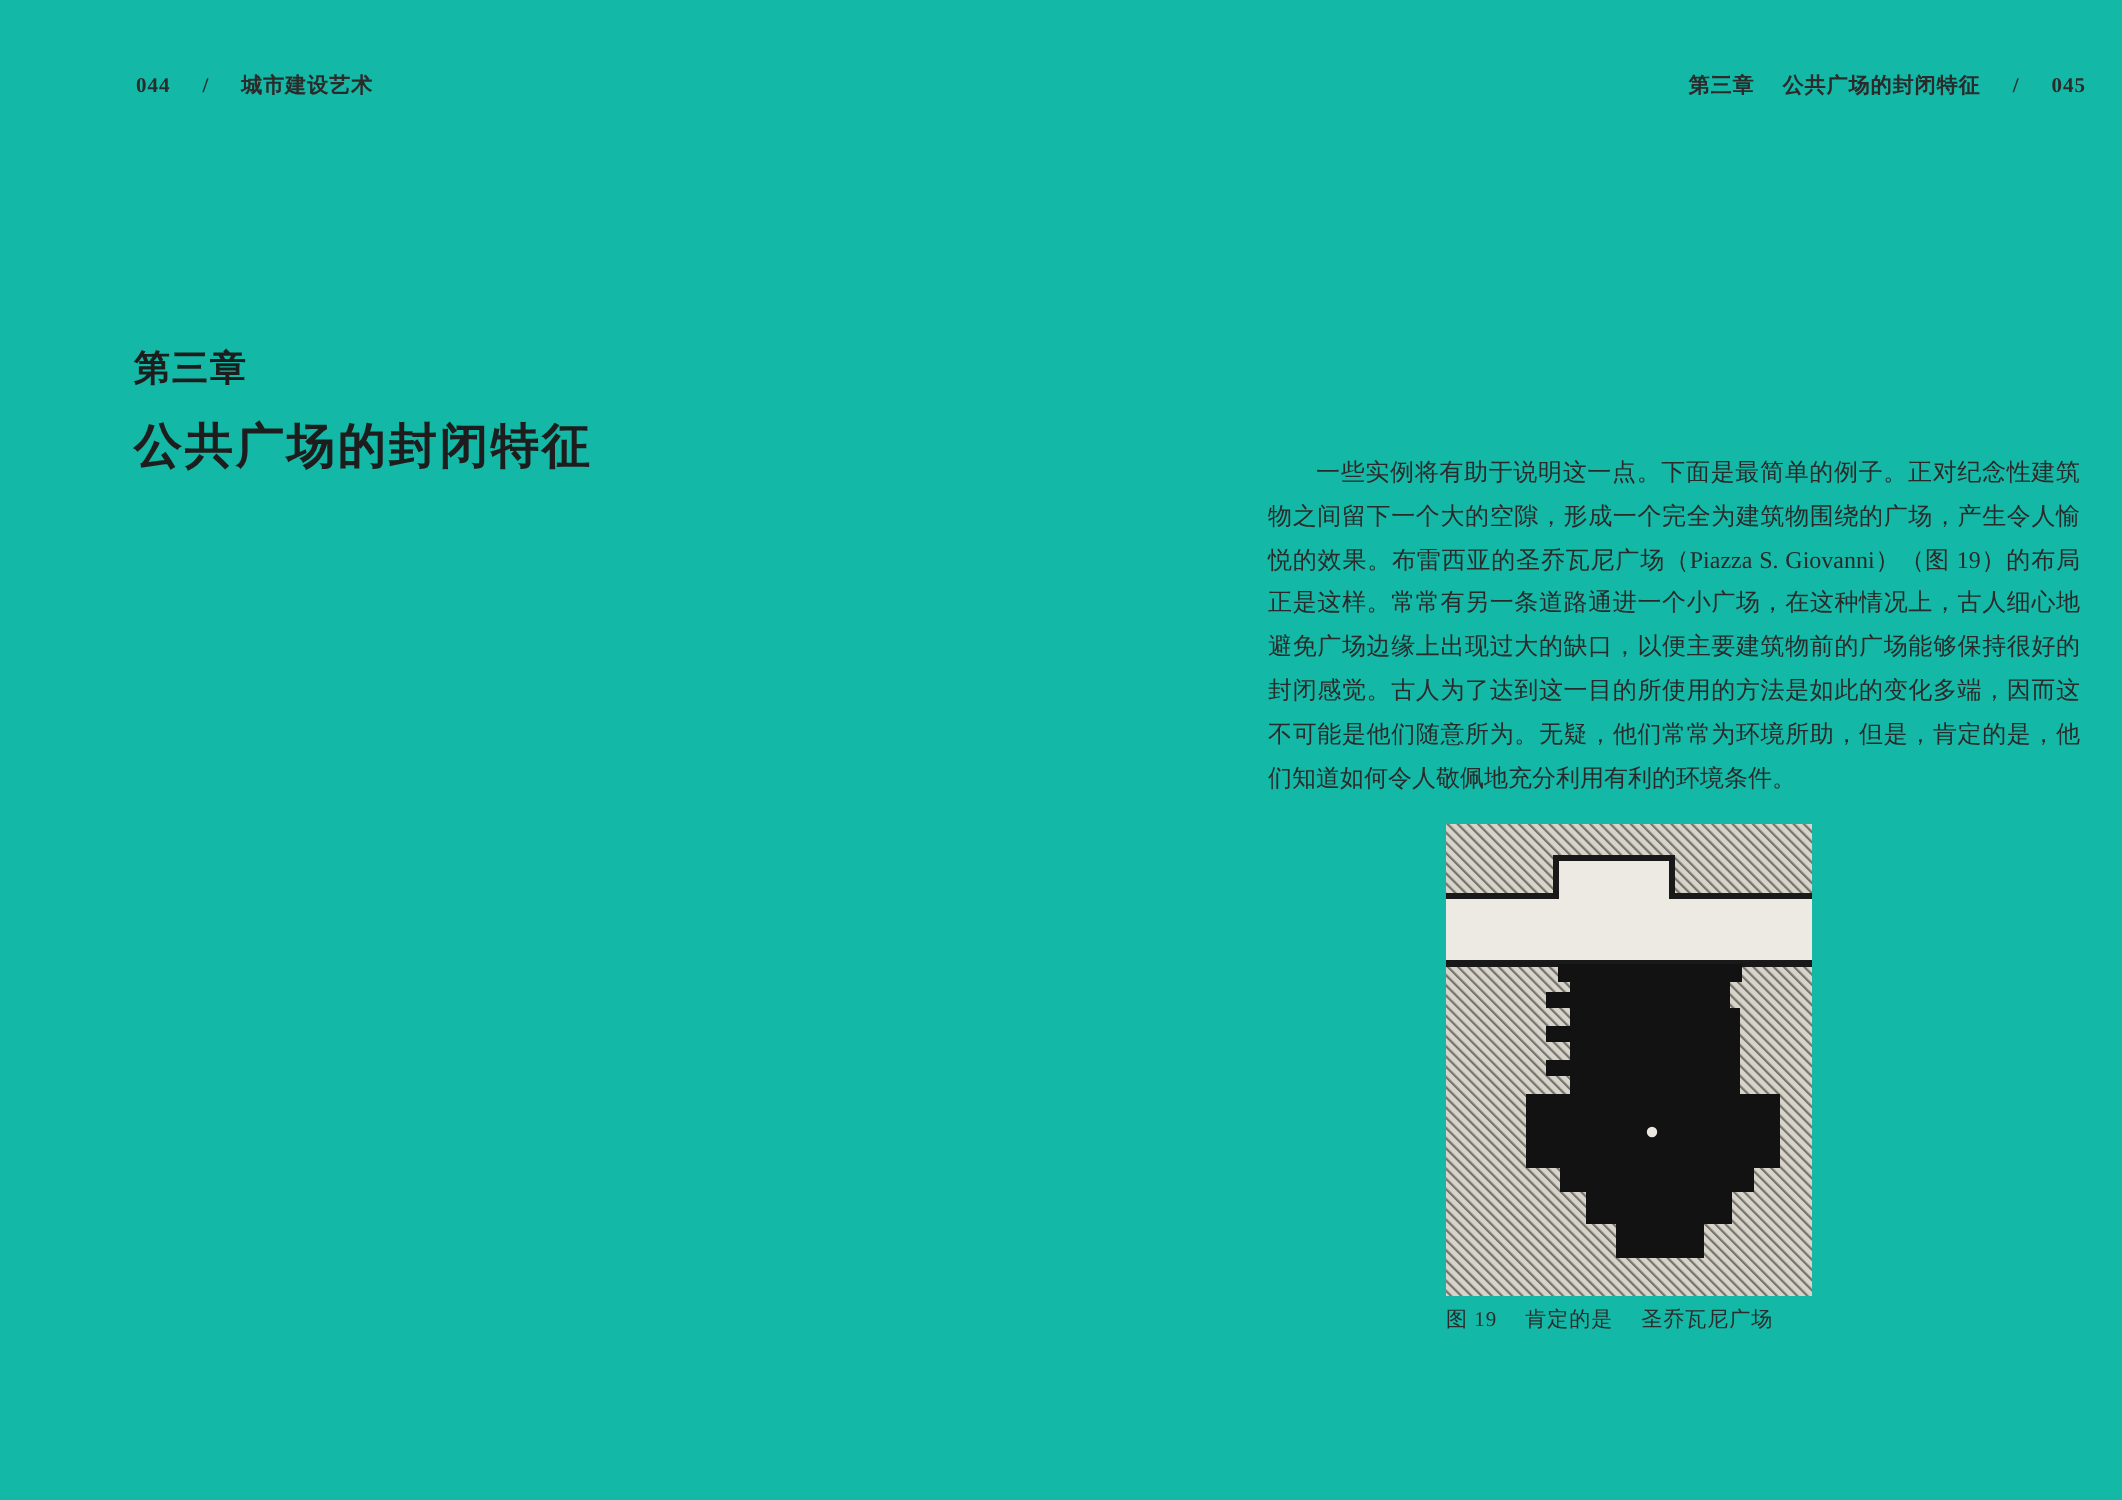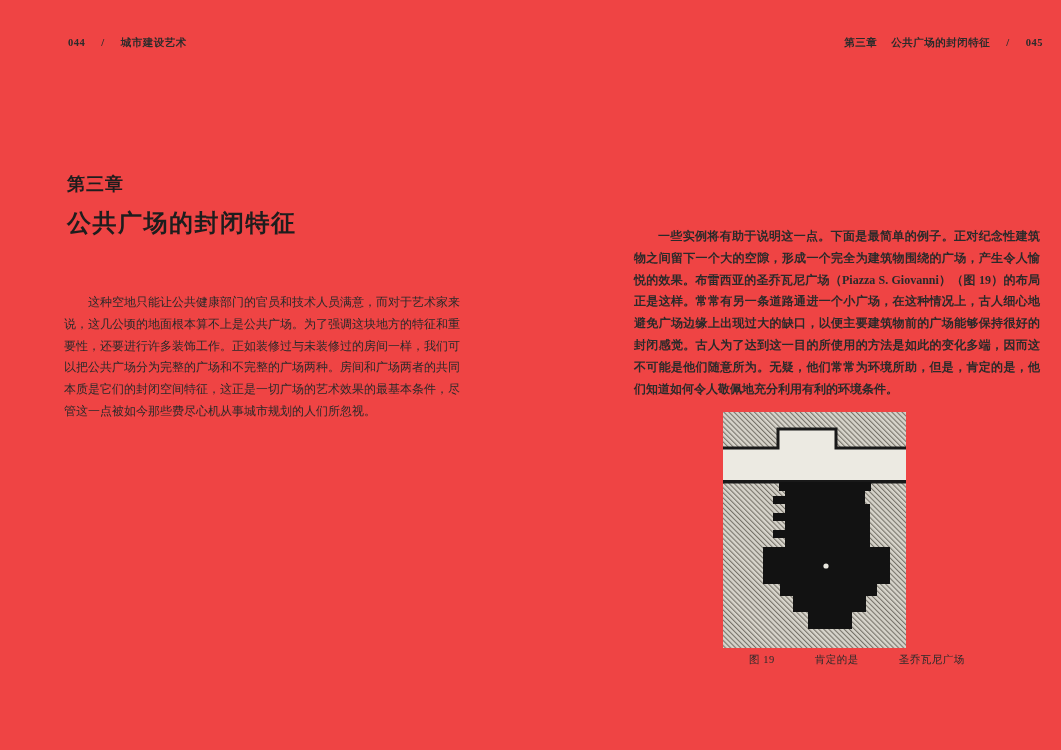--- a/index.html
+++ b/index.html
@@ -1,19 +1,19 @@
 <!DOCTYPE html>
 <html><head>
 <meta charset="utf-8">
 <style>
   html,body{margin:0;padding:0;background:#e8e8e8;}
   .spread{
     position:relative;
     width:1061px;height:750px;
-    background:#ef4444;
+    background:#14b8a6;
     overflow:hidden;
     font-family:"Liberation Serif","DejaVu Serif",serif;
     color:#262626;
   }
   
   .running-head{
     position:absolute;top:36px;
     font-size:10.5px;font-weight:bold;color:#2b2b2b;
     letter-spacing:0.5px;white-space:nowrap;
   }
@@ -32,51 +32,50 @@
     font-family:"Liberation Sans","DejaVu Sans",sans-serif;
     font-size:24px;font-weight:700;color:#1d1d1d;letter-spacing:1.5px;
   }
   
   .body-col{
     position:absolute;
     font-size:12px;line-height:21.8px;color:#2a2a2a;
   }
   .body-col p{margin:0;text-indent:2em;text-align:justify;}
   .body-col.left{left:64px;top:292px;width:396px;}
-  .body-col.right{left:634px;top:226px;width:406px;font-weight:bold;}
+  .body-col.right{left:634px;top:226px;width:406px;}
   
   .figure-block{
     position:absolute;left:723px;top:412px;width:183px;height:236px;margin:0;
   }
   .figure-block svg{display:block;}
   .figure-caption{
     position:absolute;left:723px;top:653px;
     font-size:10.5px;color:#2b2b2b;white-space:nowrap;letter-spacing:0.5px;
   }
-  .figure-caption span{margin-right:14px;margin-left:26px;}
+  .figure-caption span{margin-right:14px;}
   .figure-caption span:last-child{margin-right:0;}
 </style>
 </head>
 <body>
 
 <div class="spread">
 
   <div class="running-head left">
     <span>044</span><span class="sep">/</span><span>城市建设艺术</span>
   </div>
 
   <div class="running-head right">
     <span>第三章</span><span class="gap"></span><span>公共广场的封闭特征</span><span class="sep">/</span><span>045</span>
   </div>
 
   <h2 class="chapter-number">第三章</h2>
   <h1 class="chapter-title">公共广场的封闭特征</h1>
 
   <div class="body-col left">
-    <p>这种空地只能让公共健康部门的官员和技术人员满意，而对于艺术家来说，这几公顷的地面根本算不上是公共广场。为了强调这块地方的特征和重要性，还要进行许多装饰工作。正如装修过与未装修过的房间一样，我们可以把公共广场分为完整的广场和不完整的广场两种。房间和广场两者的共同本质是它们的封闭空间特征，这正是一切广场的艺术效果的最基本条件，尽管这一点被如今那些费尽心机从事城市规划的人们所忽视。</p>
   </div>
 
   <div class="body-col right">
     <p>一些实例将有助于说明这一点。下面是最简单的例子。正对纪念性建筑物之间留下一个大的空隙，形成一个完全为建筑物围绕的广场，产生令人愉悦的效果。布雷西亚的圣乔瓦尼广场（Piazza S. Giovanni）（图 19）的布局正是这样。常常有另一条道路通进一个小广场，在这种情况上，古人细心地避免广场边缘上出现过大的缺口，以便主要建筑物前的广场能够保持很好的封闭感觉。古人为了达到这一目的所使用的方法是如此的变化多端，因而这不可能是他们随意所为。无疑，他们常常为环境所助，但是，肯定的是，他们知道如何令人敬佩地充分利用有利的环境条件。</p>
   </div>
 
   <figure class="figure-block">
     <svg viewBox="0 0 183 236" width="183" height="236" xmlns="http://www.w3.org/2000/svg" role="img">
       <defs>
         <pattern id="hatch" width="3.6" height="3.6" patternUnits="userSpaceOnUse" patternTransform="rotate(-45)">

